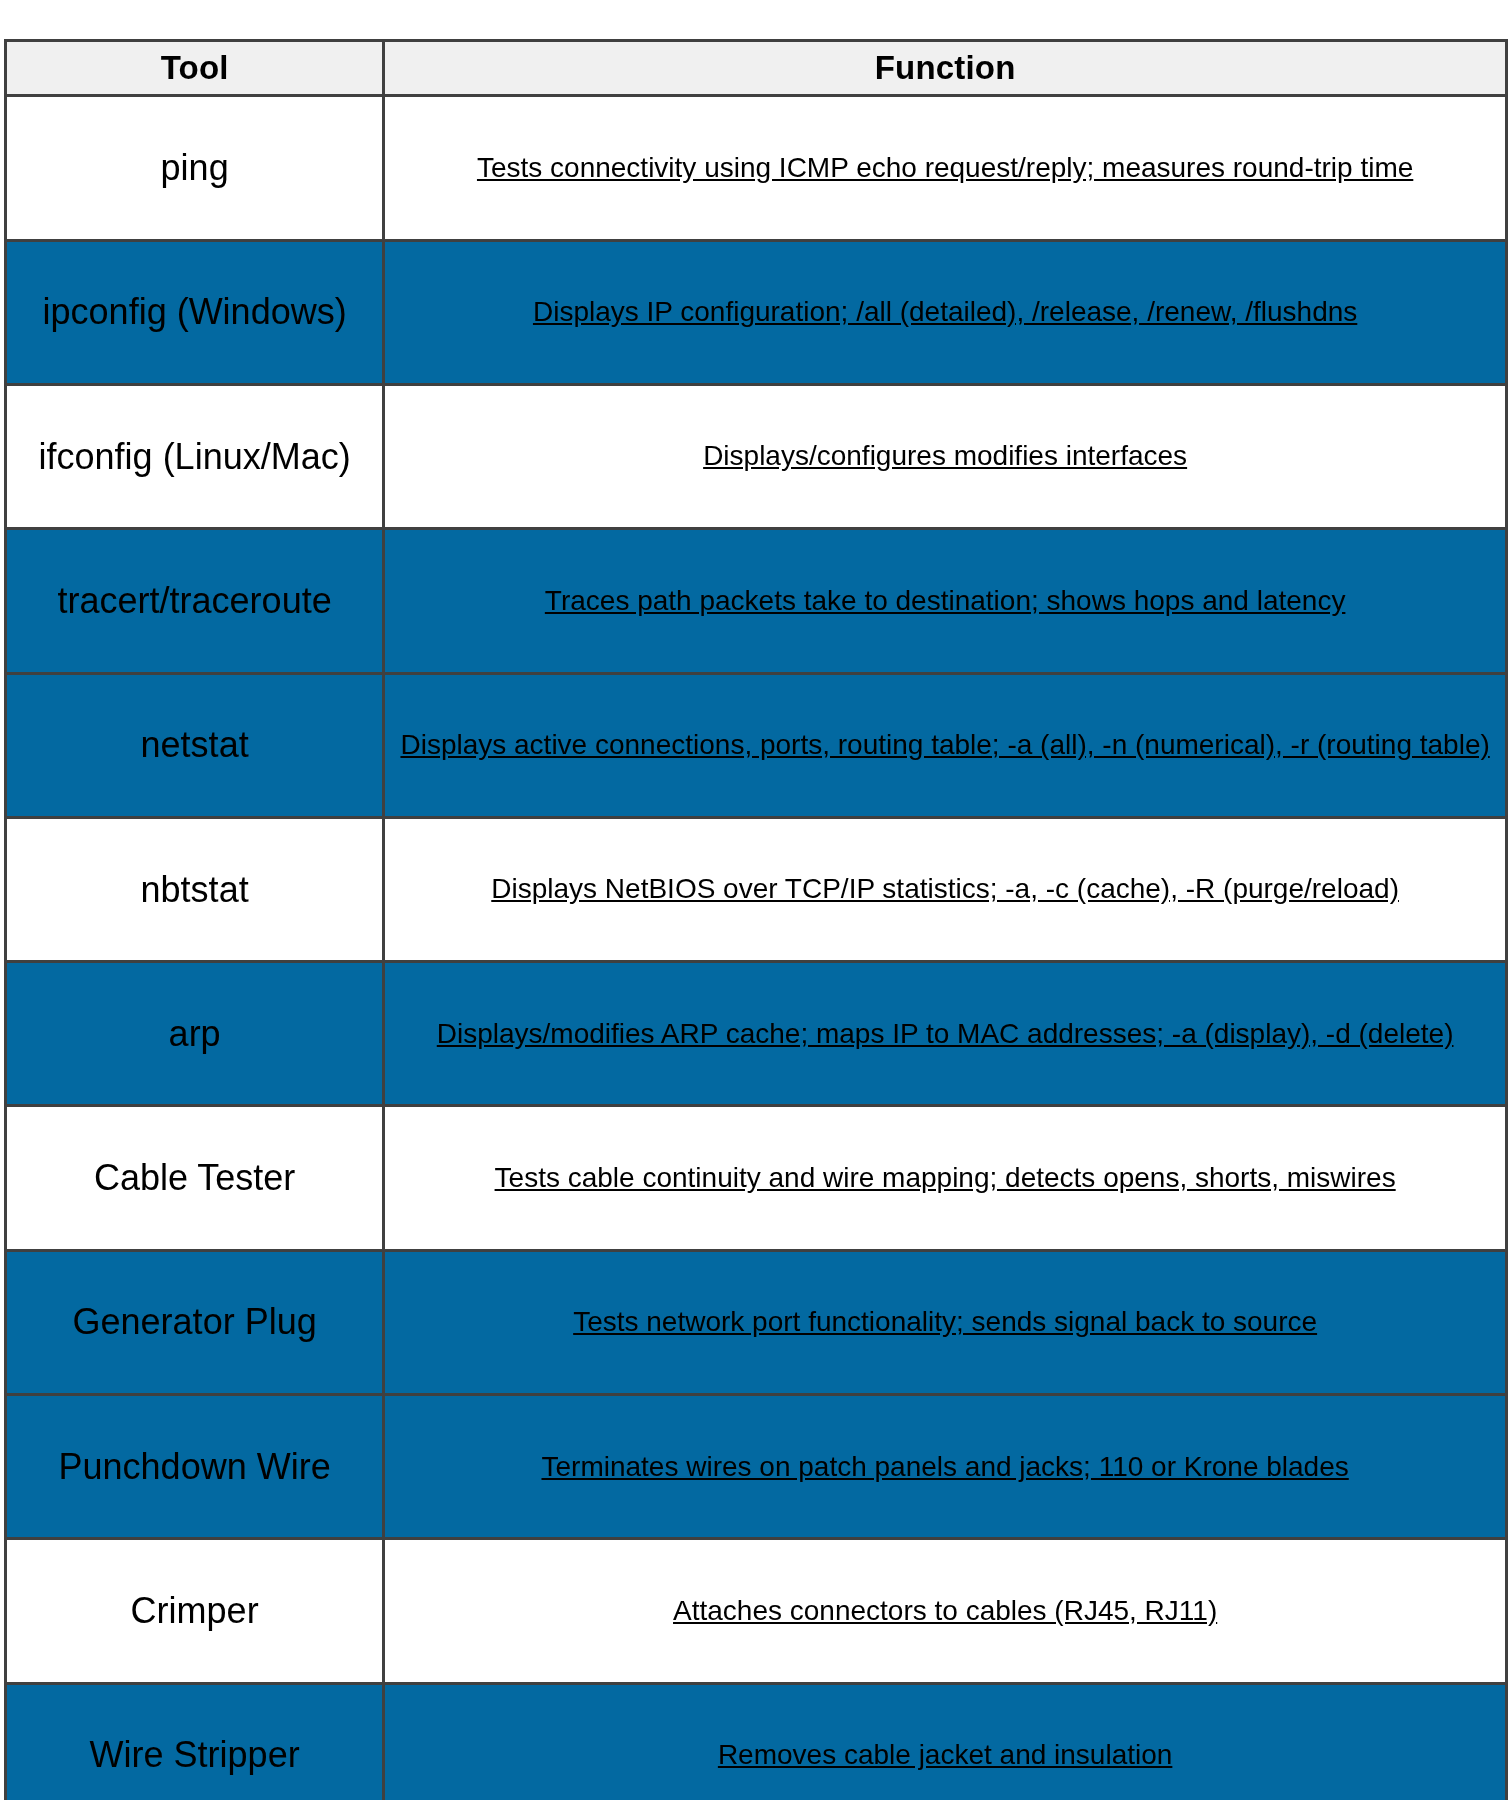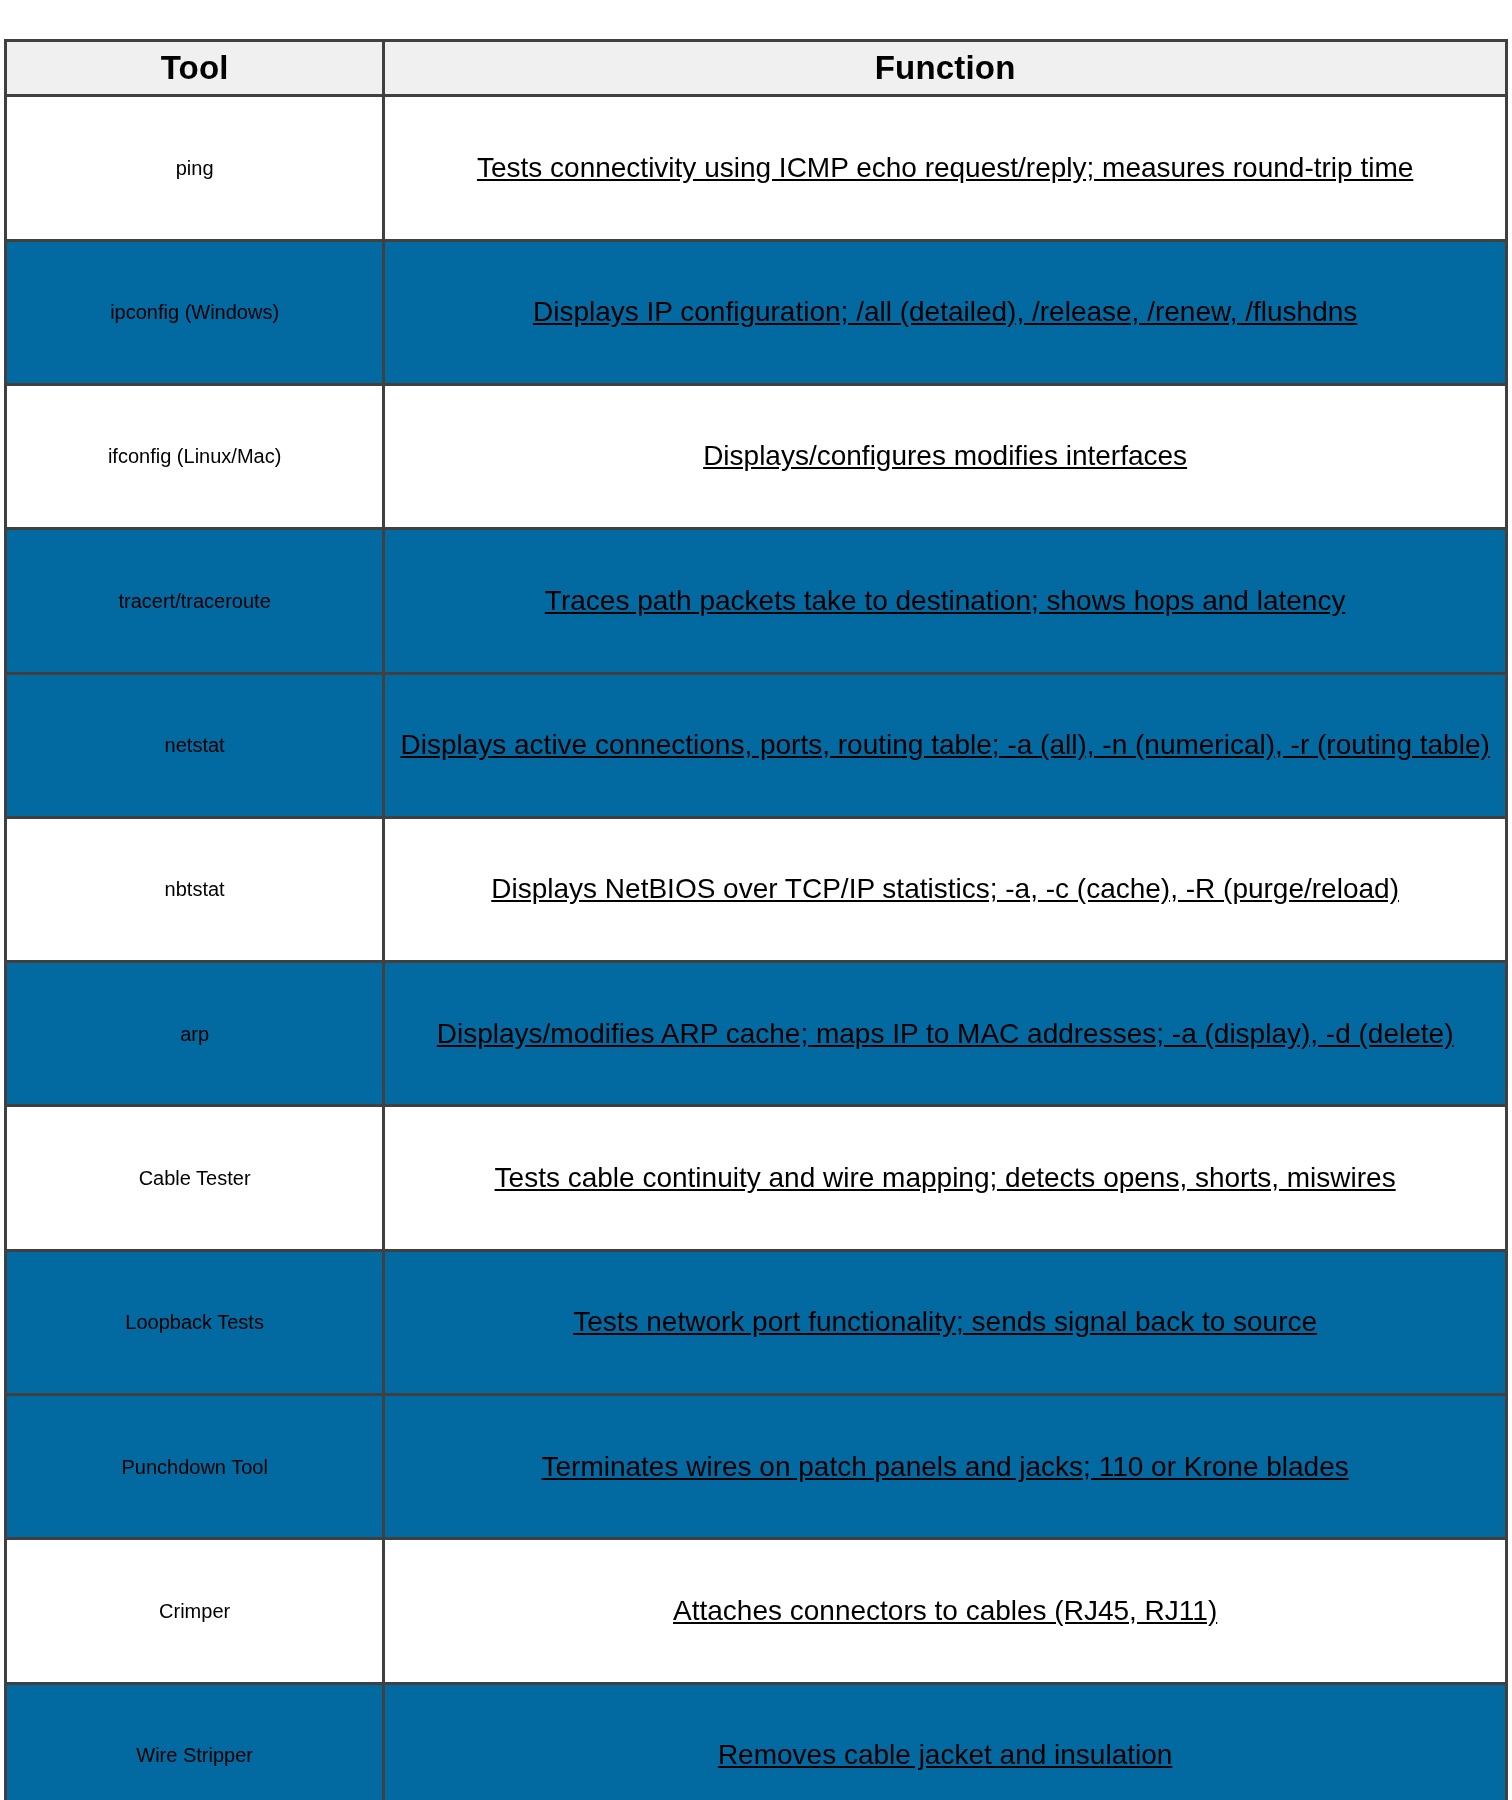--- a/index.html
+++ b/index.html
@@ -57,21 +57,21 @@
   }
 
   tbody tr.shade td {
     background: #0369a1;
   }
   tbody tr.plain td {
     background: #ffffff;
   }
 
   td.tool-cell {
-    font-size: 20px;
+    font-size: 36px;
   }
   td.func-cell {
     font-size: 28px;
     text-decoration: underline;
   }
 </style>
 </head>
 <body>
 
 <div class="table-wrap">
@@ -113,25 +113,25 @@
         </tr>
         <tr class="shade">
           <td class="tool-cell">arp</td>
           <td class="func-cell">Displays/modifies ARP cache; maps IP to MAC addresses; -a (display), -d (delete)</td>
         </tr>
         <tr class="plain">
           <td class="tool-cell">Cable Tester</td>
           <td class="func-cell">Tests cable continuity and wire mapping; detects opens, shorts, miswires</td>
         </tr>
         <tr class="shade">
-          <td class="tool-cell">Loopback Tests</td>
+          <td class="tool-cell">Generator Plug</td>
           <td class="func-cell">Tests network port functionality; sends signal back to source</td>
         </tr>
         <tr class="shade">
-          <td class="tool-cell">Punchdown Tool</td>
+          <td class="tool-cell">Punchdown Wire</td>
           <td class="func-cell">Terminates wires on patch panels and jacks; 110 or Krone blades</td>
         </tr>
         <tr class="plain">
           <td class="tool-cell">Crimper</td>
           <td class="func-cell">Attaches connectors to cables (RJ45, RJ11)</td>
         </tr>
         <tr class="shade">
           <td class="tool-cell">Wire Stripper</td>
           <td class="func-cell">Removes cable jacket and insulation</td>
         </tr>

